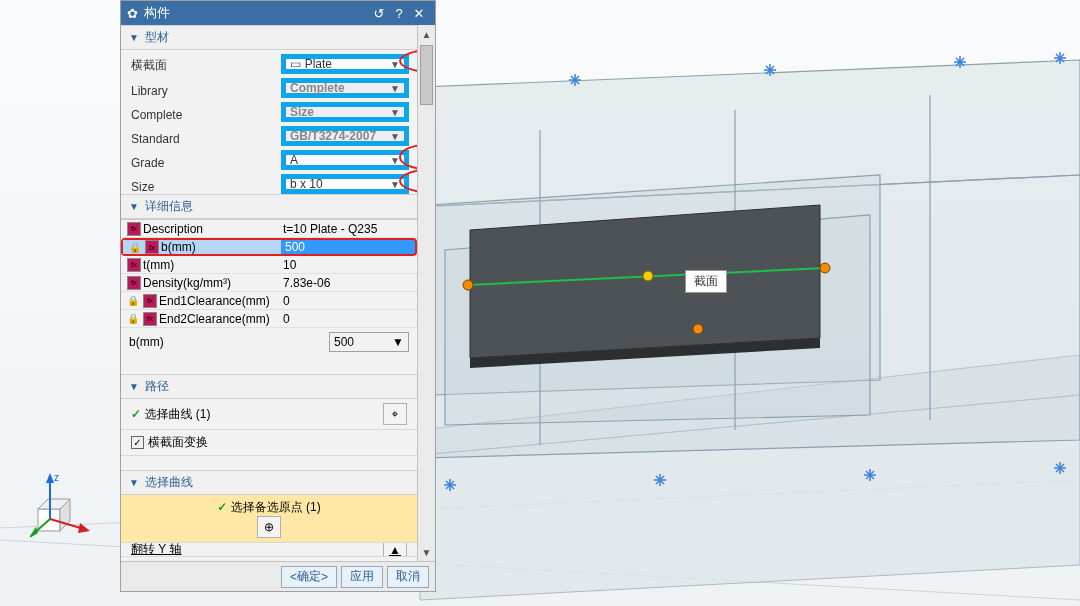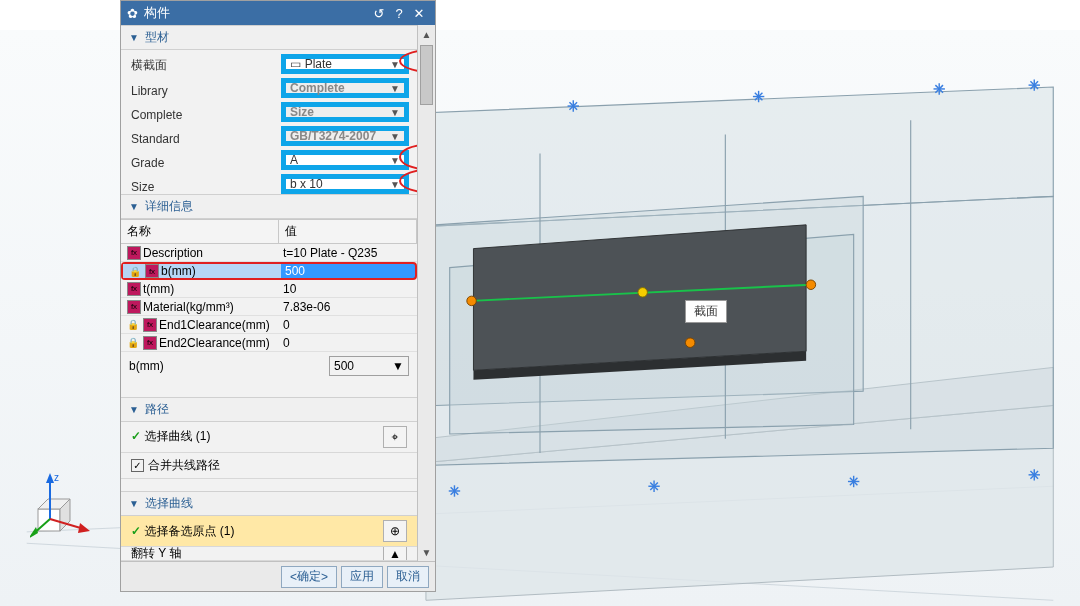--- a/index.html
+++ b/index.html
@@ -1,17 +1,17 @@
 <!DOCTYPE html>
 <html><head>
 <meta charset="utf-8">
 <style>
 * { box-sizing: border-box; margin: 0; padding: 0; font-family: "Microsoft YaHei", Arial, sans-serif; }
 body { width: 1080px; height: 606px; overflow: hidden; background: #fff; position: relative; }
-.viewport { position: absolute; inset: 0; background: linear-gradient(#f9fbfc,#eef2f5); margin-top: 30px; }
+.viewport { position: absolute; inset: 0; background: linear-gradient(#f9fbfc,#eef2f5); }
 .viewport svg { position:absolute; inset:0; width:100%; height:100%; }
 .axis-widget { position:absolute; left:30px; bottom:65px; width:70px; height:70px; }
 .panel { position:absolute; left:120px; top:0; width:316px; background:#f2f2f2; border:1px solid #a0a0a0; display:flex; flex-direction:column; }
 .titlebar { height:24px; background:#3b6ea5; color:#fff; display:flex; align-items:center; font-size:13px; padding:0 6px; }
 .titlebar .gear { margin-right:6px; }
 .titlebar .spacer { flex:1; }
 .titlebar .tbtn { width:20px; text-align:center; cursor:pointer; font-family:Arial; }
 .body { height:536px; display:flex; }
 .scroll { flex:1; overflow:hidden; display:flex; flex-direction:column; }
 .vscroll { width:18px; background:#eaeaea; border-left:1px solid #c0c0c0; position:relative; }
@@ -36,21 +36,21 @@
 .grid-row.sel { background:#3399ff; }
 .grid-row.sel .c1 { background:#b6d6f5; color:#000; }
 .grid-row.sel .c2 input { width:96%; border:none; background:#3399ff; color:#fff; font-size:12px; outline:none; }
 .red-box { border:2px solid #e02020; border-radius:4px; }
 .ico { width:14px; height:14px; display:inline-flex; align-items:center; justify-content:center; font-size:10px; }
 .ico.lock { color:#c9a227; }
 .ico.calc { border:1px solid #888; font-size:8px; background:#be185d; }
 .foot-row { display:flex; align-items:center; padding:4px 8px; font-size:12px; gap:6px; }
 .foot-row .val-box { margin-left:auto; width:80px; height:20px; border:1px solid #a0a0a0; display:flex; align-items:center; justify-content:space-between; padding:0 4px; font-size:12px; }
 .path-row, .xform-row { display:flex; align-items:center; justify-content:space-between; padding:4px 10px; font-size:12px; border-bottom:1px solid #d8d8d8; }
-.path-row.sel { background:#ffe8a6; }
+.path-row.sel { background:#ffe8a6;flex-direction:column; }
 .path-row .check { color:#1a9e1a; font-weight:bold; }
 .iconbtn { width:24px; height:22px; border:1px solid #b0b0b0; background:#f4f4f4; display:flex; align-items:center; justify-content:center; font-size:12px; }
 .checkbox { width:13px; height:13px; border:1px solid #666; display:inline-flex; align-items:center; justify-content:center; font-size:10px; margin-right:4px; }
 .footer { height:30px; background:#eaeaea; border-top:1px solid #c0c0c0; display:flex; align-items:center; justify-content:flex-end; padding:0 6px; gap:4px; }
 .btn { height:22px; border:1px solid #8fa8c0; background:#e8f0f8; color:#2b5f93; font-size:12px; padding:0 8px; display:flex; align-items:center; cursor:pointer; }
 .tooltip { position:absolute; left:685px; top:270px; background:#fff; border:1px solid #999; padding:2px 8px; font-size:12px; color:#333; }
 </style>
 </head>
 <body>
 
@@ -228,24 +228,20 @@
             </div>
           <div class="red-ring" style="left:278px; top:-2px; width:80px; height:26px;"></div>
         </div>
       </div>
 
       <div class="section-hdr">
         <span class="tri">▼</span>
         <span>详细信息</span>
       </div>
       <div class="grid">
-        <div class="grid-hdr">
-          <div class="c1">名称</div>
-          <div class="c2">值</div>
-        </div>
         <div class="grid-row">
           <div class="c1">
               <span class="ico calc">fx</span>
               <span>Description</span>
             </div>
           <div class="c2">t=10 Plate - Q235</div>
         </div>
         <div class="grid-row sel red-box">
           <div class="c1">
               <span class="ico lock">🔒</span>
@@ -257,21 +253,21 @@
         <div class="grid-row">
           <div class="c1">
               <span class="ico calc">fx</span>
               <span>t(mm)</span>
             </div>
           <div class="c2">10</div>
         </div>
         <div class="grid-row">
           <div class="c1">
               <span class="ico calc">fx</span>
-              <span>Material(kg/mm³)</span>
+              <span>Density(kg/mm³)</span>
             </div>
           <div class="c2">7.83e-06</div>
         </div>
         <div class="grid-row">
           <div class="c1">
               <span class="ico lock">🔒</span>
               <span class="ico calc">fx</span>
               <span>End1Clearance(mm)</span>
             </div>
           <div class="c2">0</div>
@@ -297,35 +293,35 @@
 
       <div class="section-hdr">
         <span class="tri">▼</span>
         <span>路径</span>
       </div>
       <div class="path-row">
         <span><span class="check">✓</span> <span>选择曲线 (1)</span></span>
         <span class="iconbtn">⌖</span>
       </div>
       <div class="path-row">
-        <span><span class="checkbox">✓</span><span>合并共线路径</span></span>
+        <span><span class="checkbox">✓</span><span>横截面变换</span></span>
         <span></span>
       </div>
 
       <div style="height:14px;"></div>
 
       <div class="section-hdr">
         <span class="tri">▼</span>
         <span>选择曲线</span>
       </div>
       <div class="path-row sel">
         <span><span class="check">✓</span> <span>选择备选原点 (1)</span></span>
         <span class="iconbtn">⊕</span>
       </div>
-      <div class="xform-row" style="height:14px; overflow:hidden;">
+      <div class="xform-row" style="height:14px; overflow:hidden;text-decoration:underline;">
         <span>翻转 Y 轴</span>
         <span class="iconbtn">▲</span>
       </div>
 
     </div>
     <div class="vscroll">
       <div class="arrow">▲</div>
       <div class="thumb"></div>
       <div class="arrow" style="position:absolute;bottom:0;left:0;right:0;">▼</div>
     </div>

